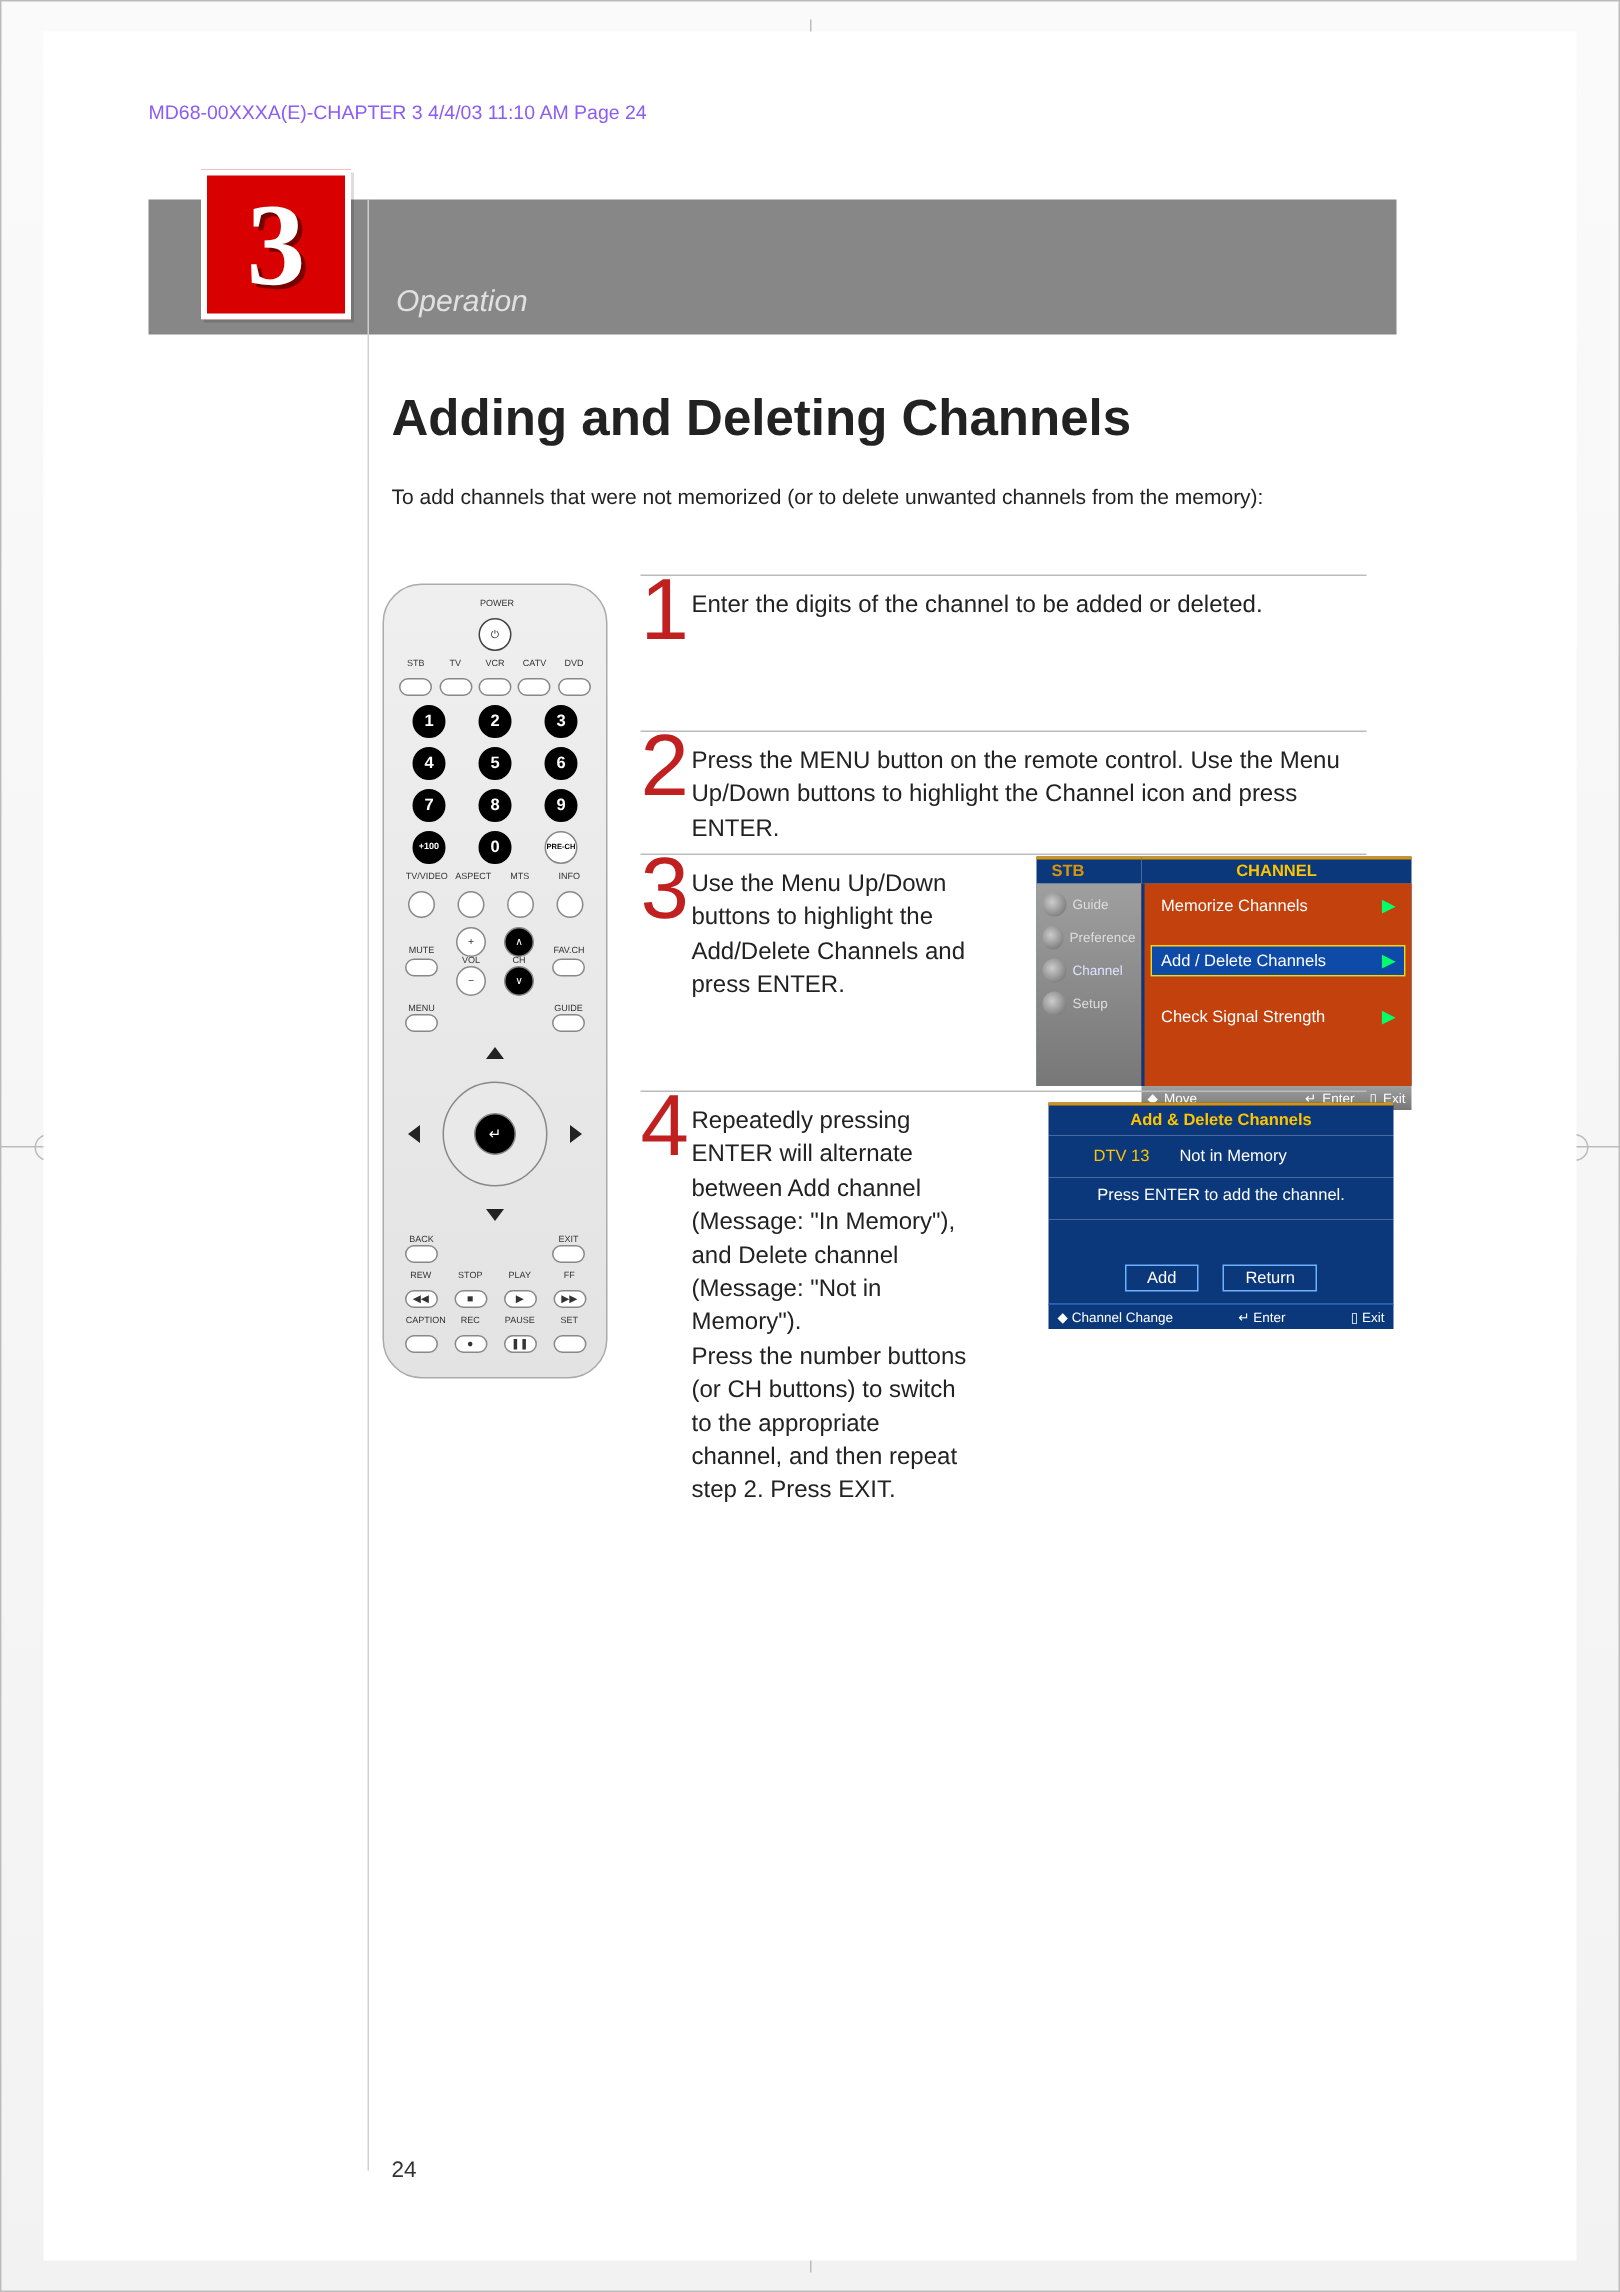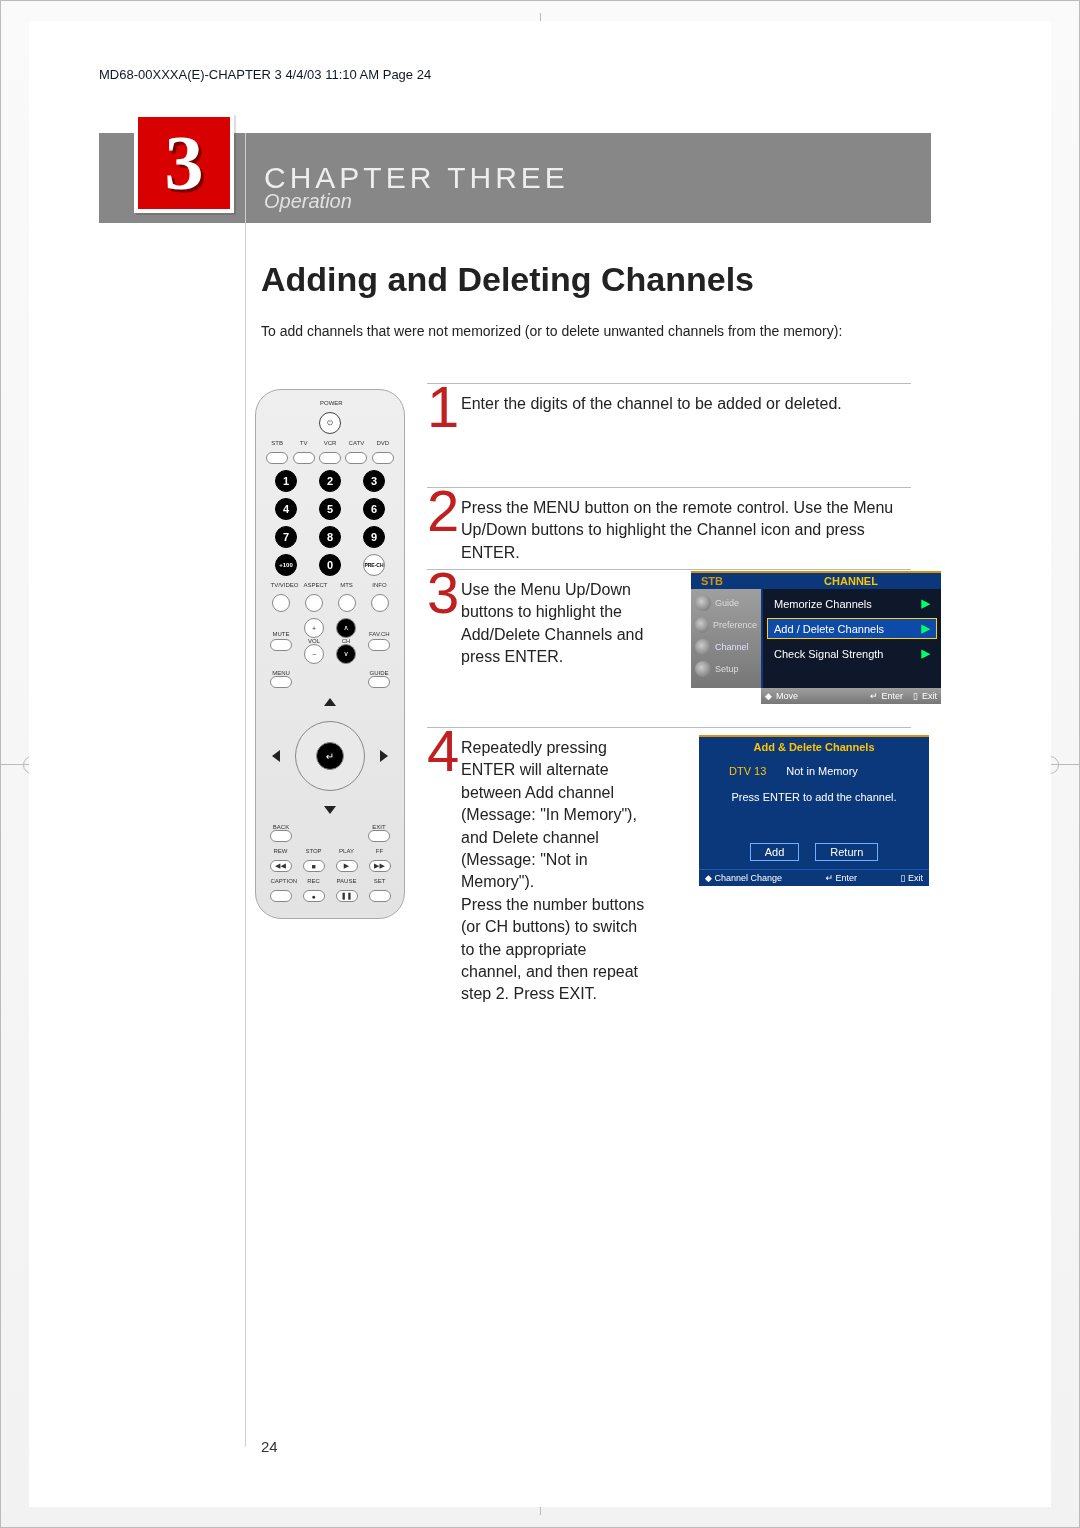--- a/index.html
+++ b/index.html
@@ -41,21 +41,21 @@
   }
   .reg-top    { left: 50%; top: 22px;  transform: translateX(-50%); }
   .reg-bottom { left: 50%; bottom: 22px; transform: translateX(-50%); }
   .reg-left   { left: 0;  top: 50%; transform: translateY(-50%); }
   .reg-right  { right: 0; top: 50%; transform: translateY(-50%); }
 
   .slug {
     position: absolute;
     left: 70px; top: 46px;
     font-size: 13px;
-    color: #0f172a;
+    color: #8b5cf6;
   }
 
   
   .band {
     position: absolute;
     left: 70px; right: 120px; top: 112px;
     height: 90px;
     background: #878787;
     color: #fff;
     display: flex;
@@ -172,22 +172,22 @@
   }
   .osd .side .sitem.sel { color: #e0e0ff; }
   .osd .side .sitem .ico {
     width: 16px; height: 16px; border-radius: 50%;
     background: radial-gradient(circle at 40% 40%, #ccc, #666);
     display: inline-block;
   }
   .osd .main {
     flex: 1;
     padding: 4px 4px 2px 4px;
-    background: #0f172a;
-    display: flex; flex-direction: column; gap: 4px;
+    background: #c2410c;
+    display: flex; flex-direction: column; gap: 16px;
     border-left: 2px solid #0a387a;
   }
   .osd .item {
     display: flex; justify-content: space-between; align-items: center;
     padding: 3px 6px;
     border: 1px solid transparent;
   }
   .osd .item.sel {
     border: 1px solid #ffd400;
     background: #0e4aa8;
@@ -320,21 +320,20 @@
     </div>
   <div class="crop-mark crop-h reg-right">
       <div class="crop-circle"></div>
     </div>
 
   <div class="sheet">
 
     <div class="slug">MD68-00XXXA(E)-CHAPTER 3  4/4/03  11:10 AM  Page 24</div>
 
     <div class="band">
-      <div class="title">CHAPTER THREE</div>
       <div class="subtitle">Operation</div>
     </div>
     <div class="chapter-badge">
       <span>3</span>
     </div>
 
     <div class="vrule"></div>
 
     <div class="h1">Adding and Deleting Channels</div>
     <div class="intro">To add channels that were not memorized (or to delete unwanted channels from the memory):</div>

